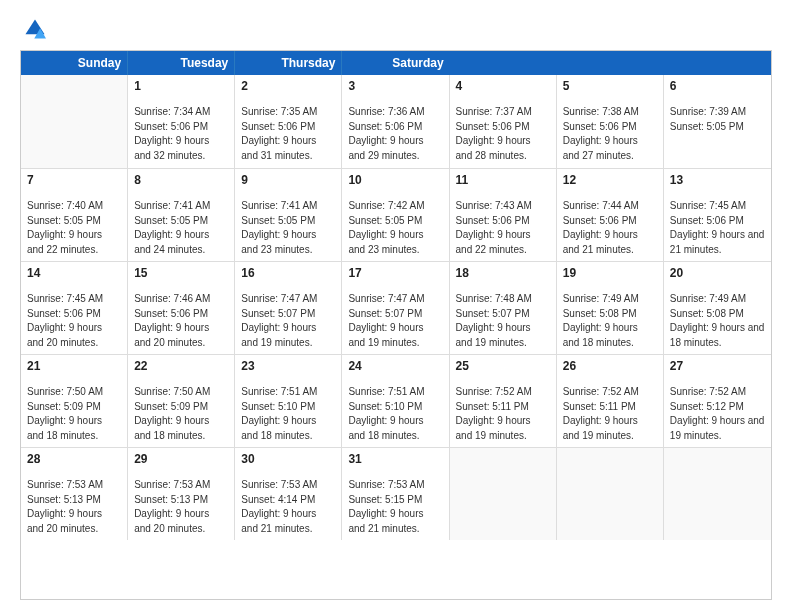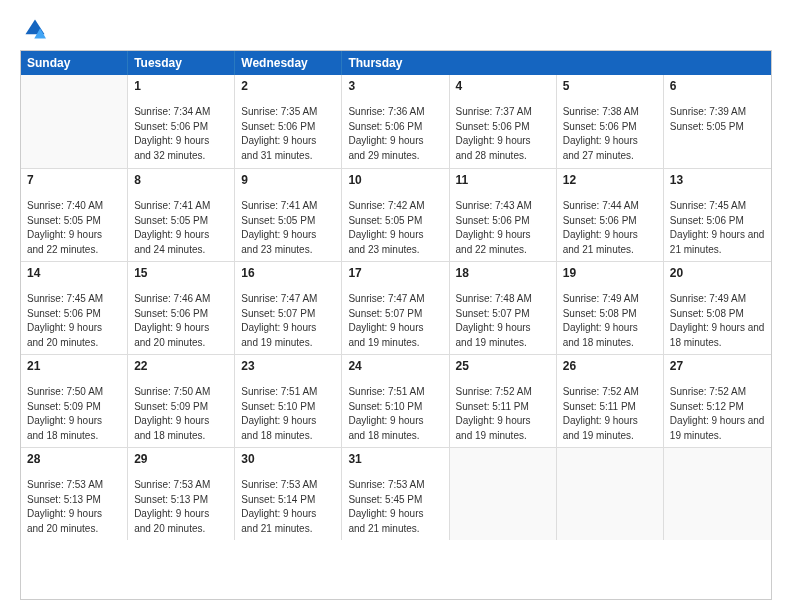--- a/index.html
+++ b/index.html
@@ -69,21 +69,21 @@
     .cal-header {
       display: grid;
       grid-template-columns: repeat(7, 1fr);
       background: #1565c0;
     }
     .cal-header-cell {
       color: #fff;
       font-size: 12px;
       font-weight: bold;
       padding: 5px 6px;
-      text-align: left;
+      text-align: right;
       border-right: 1px solid #2979c0;
     }
     .cal-header-cell:last-child { border-right: none; }
     .cal-body {
       display: grid;
       grid-template-rows: repeat(5, 1fr);
     }
     .cal-week {
       display: grid;
       grid-template-columns: repeat(7, 1fr);
@@ -131,22 +131,22 @@
     <div class="title-block">
       <div class="month-title"></div>
       <div class="location"></div>
     </div>
   </div>
 
   <div class="calendar">
     <div class="cal-header">
     <div class="cal-header-cell">Sunday</div>
         <div class="cal-header-cell">Tuesday</div>
-        <div class="cal-header-cell">Wednesday</div>
         <div class="cal-header-cell">Thursday</div>
+        <div class="cal-header-cell">Saturday</div>
       </div>
     <div class="cal-body">
     <div class="cal-week">
           <div class="cal-cell empty"></div>
           <div class="cal-cell">
             <div class="day-num">1</div>
             <div class="day-info"><span>Sunrise: 7:34 AM</span><br><span>Sunset: 5:06 PM</span><br><span>Daylight: 9 hours and 32 minutes.</span></div>
           </div>
           <div class="cal-cell">
             <div class="day-num">2</div>
@@ -263,25 +263,25 @@
           <div class="cal-cell">
             <div class="day-num">28</div>
             <div class="day-info"><span>Sunrise: 7:53 AM</span><br><span>Sunset: 5:13 PM</span><br><span>Daylight: 9 hours and 20 minutes.</span></div>
           </div>
           <div class="cal-cell">
             <div class="day-num">29</div>
             <div class="day-info"><span>Sunrise: 7:53 AM</span><br><span>Sunset: 5:13 PM</span><br><span>Daylight: 9 hours and 20 minutes.</span></div>
           </div>
           <div class="cal-cell">
             <div class="day-num">30</div>
-            <div class="day-info"><span>Sunrise: 7:53 AM</span><br><span>Sunset: 5:14 PM</span><br><span>Daylight: 9 hours and 21 minutes.</span></div>
+            <div class="day-info"><span>Sunrise: 7:53 AM</span><br><span>Sunset: 4:14 PM</span><br><span>Daylight: 9 hours and 21 minutes.</span></div>
           </div>
           <div class="cal-cell">
             <div class="day-num">31</div>
-            <div class="day-info"><span>Sunrise: 7:53 AM</span><br><span>Sunset: 5:45 PM</span><br><span>Daylight: 9 hours and 21 minutes.</span></div>
+            <div class="day-info"><span>Sunrise: 7:53 AM</span><br><span>Sunset: 5:15 PM</span><br><span>Daylight: 9 hours and 21 minutes.</span></div>
           </div>
           <div class="cal-cell empty"></div>
           <div class="cal-cell empty"></div>
           <div class="cal-cell empty"></div>
         </div>
       </div>
   </div>
 </div>
 
 </body></html>

